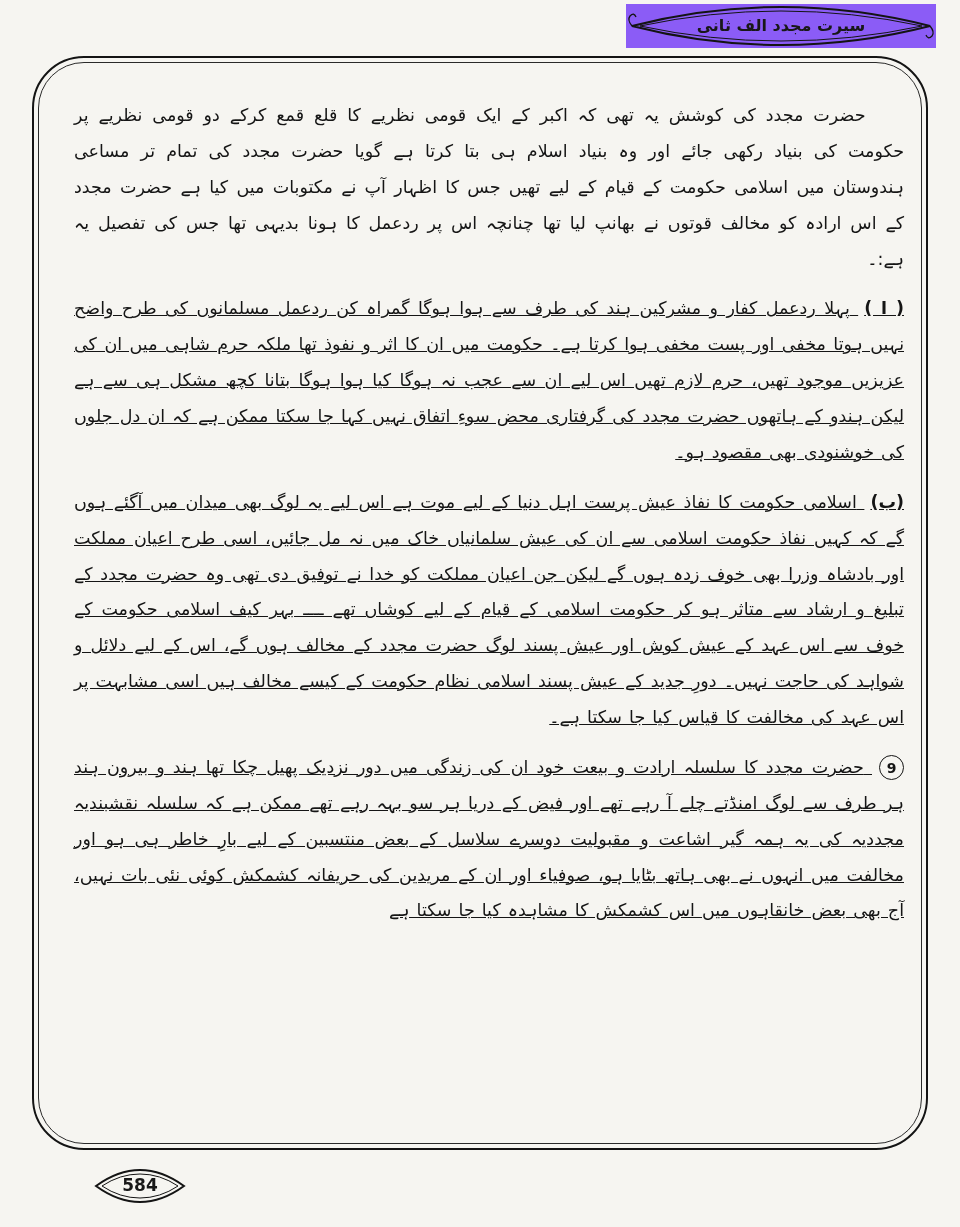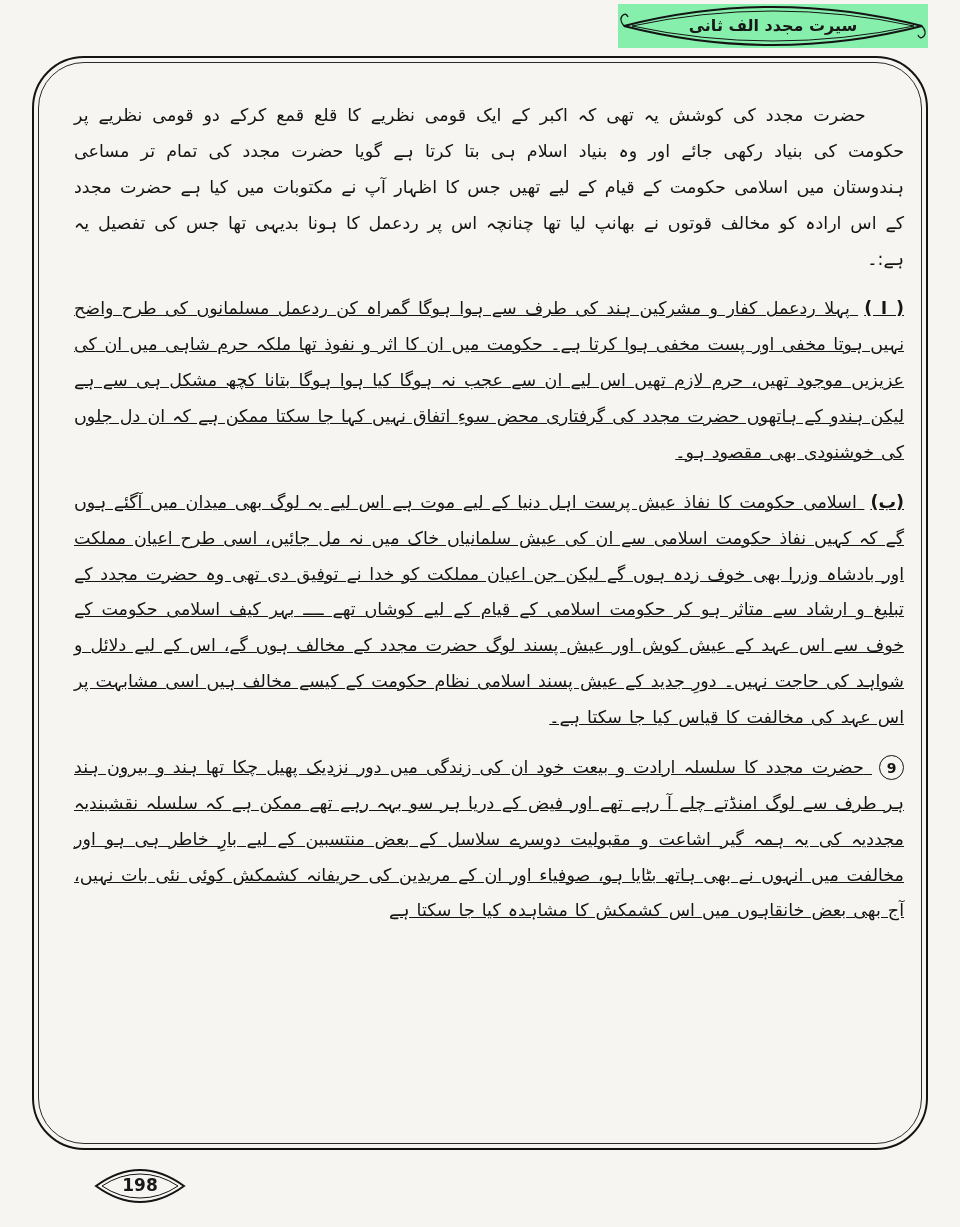--- a/index.html
+++ b/index.html
@@ -35,24 +35,24 @@
     top: 4px;
     right: 4px;
     bottom: 4px;
     border: 1px solid #2a2a2a;
     border-radius: 46px;
   }
   
   .header-cartouche {
     position: absolute;
     top: 4px;
-    right: 32px;
+    right: 24px;
     width: 310px;
     height: 44px;
-    background: #86efac;
+    background: #8b5cf6;
     z-index: 3;
   }
   .header-cartouche svg {
     position: absolute;
     inset: 0;
   }
   .header-title {
     position: absolute;
     inset: 0;
     display: flex;
@@ -173,16 +173,16 @@
       <span>حضرت مجدد کا سلسلہ ارادت و بیعت خود ان کی زندگی میں دور نزدیک پھیل چکا تھا ہند و بیرون ہند ہر طرف سے لوگ امنڈتے چلے آ رہے تھے اور فیض کے دریا ہر سو بہہ رہے تھے ممکن ہے کہ سلسلہ نقشبندیہ مجددیہ کی یہ ہمہ گیر اشاعت و مقبولیت دوسرے سلاسل کے بعض منتسبین کے لیے بارِ خاطر ہی ہو اور مخالفت میں انہوں نے بھی ہاتھ بٹایا ہو، صوفیاء اور ان کے مریدین کی حریفانہ کشمکش کوئی نئی بات نہیں، آج بھی بعض خانقاہوں میں اس کشمکش کا مشاہدہ کیا جا سکتا ہے</span>
     </p>
 
   </div>
 
   <div class="footer-cartouche">
     <svg viewBox="0 0 96 38">
       <path d="M4,19 Q26,3 48,3 Q70,3 92,19 Q70,35 48,35 Q26,35 4,19 Z" fill="none" stroke="#141414" stroke-width="2"></path>
       <path d="M10,19 Q28,7 48,7 Q68,7 86,19 Q68,31 48,31 Q28,31 10,19 Z" fill="none" stroke="#141414" stroke-width="1"></path>
     </svg>
-    <span class="page-number">198</span>
+    <span class="page-number">584</span>
   </div>
 
 </div>
 
 </body></html>

